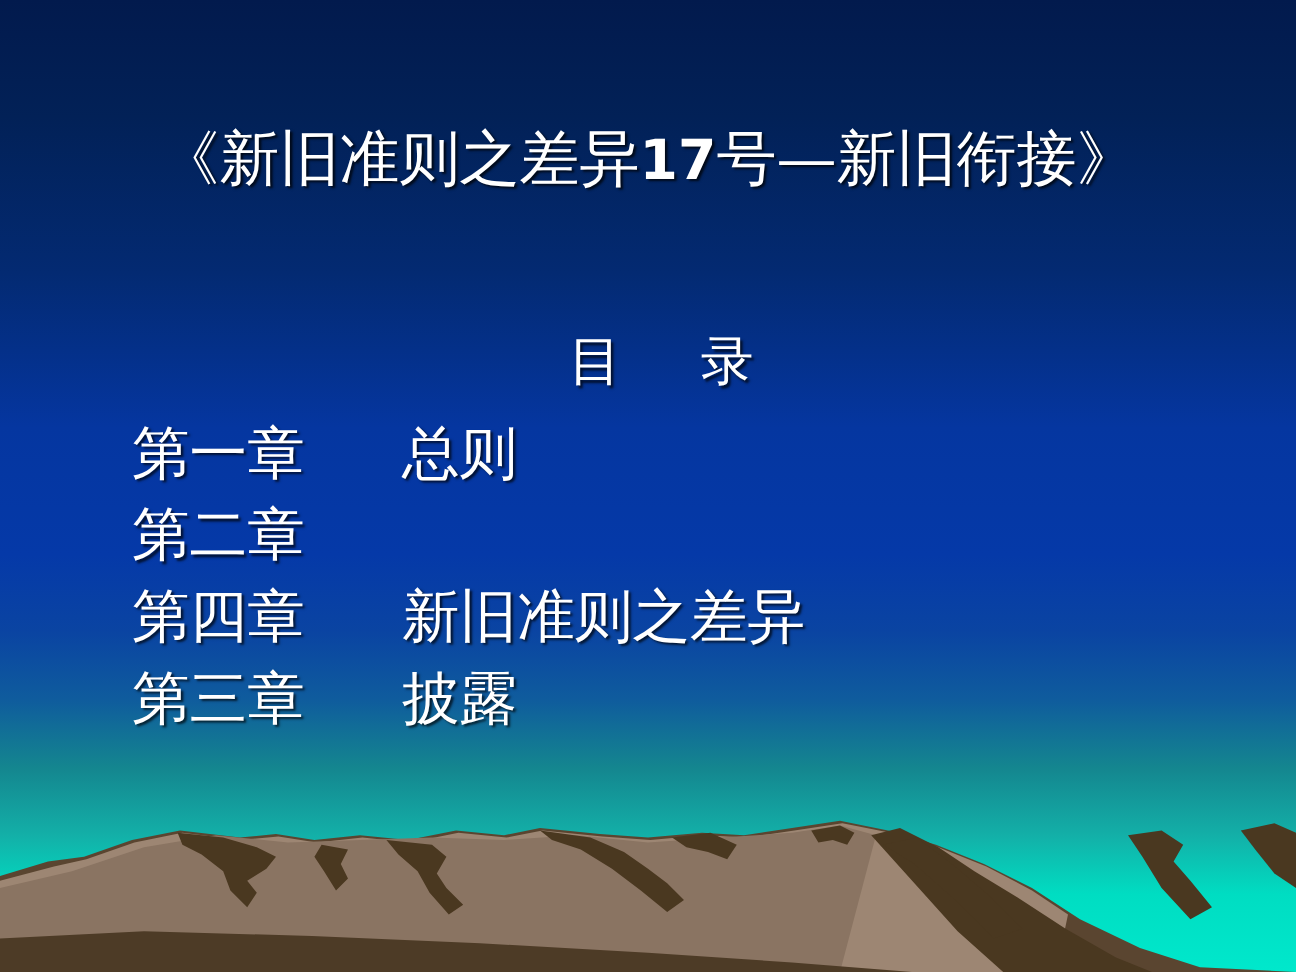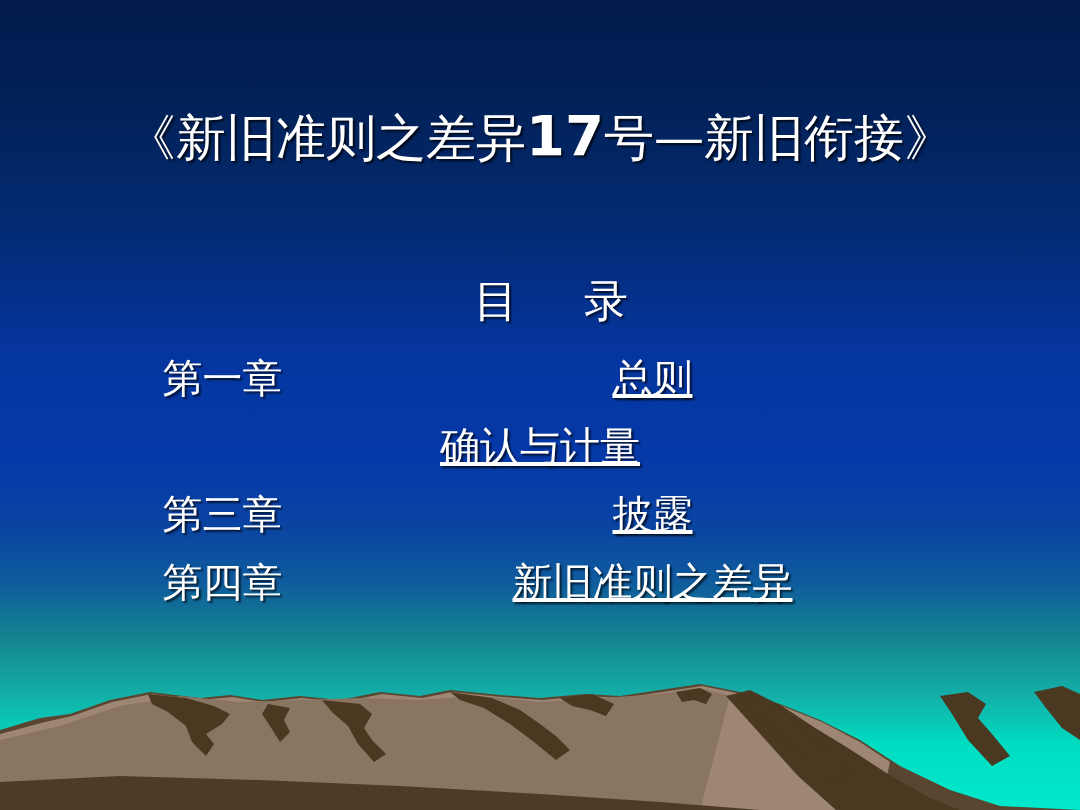--- a/index.html
+++ b/index.html
@@ -48,21 +48,21 @@
     color: #ffffff;
     font-size: 50px;
     line-height: 1.1;
     letter-spacing: 0px;
     white-space: nowrap;
     text-shadow: 2px 2px 2px rgba(0,0,0,0.75);
   }
   .title .num {
     font-family: "DejaVu Sans", "Liberation Sans", sans-serif;
     font-weight: bold;
-    font-size: 56px;
+    font-size: 46px;
   }
 
   
   .toc-heading {
     position: absolute;
     top: 272px;
     left: 12px;
     width: 1080px;
     text-align: center;
     color: #ffffff;
@@ -77,63 +77,61 @@
     position: absolute;
     top: 344px;
     left: 110px;
     width: 860px;
   }
   .toc-row {
     display: flex;
     align-items: baseline;
     height: 68px;
     color: #ffffff;
-    font-size: 40px;
+    font-size: 48px;
     line-height: 68px;
     text-shadow: 2px 2px 2px rgba(0,0,0,0.7);
     white-space: nowrap;
-    text-align: center;
   }
   .toc-chapter {
     width: 225px;
     flex: 0 0 225px;
   }
   .toc-name {
     flex: 1 1 auto;
-    text-decoration: underline;
   }
 </style>
 </head>
 <body>
 
 <div id="slide">
 
   <div class="title"><span>《新旧准则之差异</span><span class="num">17</span><span>号—新旧衔接》</span></div>
 
   <div class="toc-heading">目    录</div>
 
   <div class="toc-list">
 
     <div class="toc-row">
       <span class="toc-chapter">第一章</span>
       <span class="toc-name">总则</span>
     </div>
 
     <div class="toc-row">
-      <span class="toc-name">确认与计量</span>
+      <span class="toc-chapter">第二章</span>
+    </div>
+
+    <div class="toc-row">
+      <span class="toc-chapter">第四章</span>
+      <span class="toc-name">新旧准则之差异</span>
     </div>
 
     <div class="toc-row">
       <span class="toc-chapter">第三章</span>
       <span class="toc-name">披露</span>
-    </div>
-
-    <div class="toc-row">
-      <span class="toc-chapter">第四章</span>
-      <span class="toc-name">新旧准则之差异</span>
     </div>
 
 
   </div>
 
   <svg class="scenery" viewBox="0 0 1080 140" preserveAspectRatio="none">
 
     <path fill="#5a4530" d="M0,60 L40,48 L70,44 L110,30 L150,22 L200,28 L230,25 L262,30 L300,26 L340,30 L380,22
              L420,26 L450,20 L500,25 L540,28 L585,24 L620,26 L660,20 L700,14 L740,22 L780,34
              L820,50 L860,70 L900,96 L950,120 L1000,136 L1080,140 L1080,140 L0,140 Z"></path>

